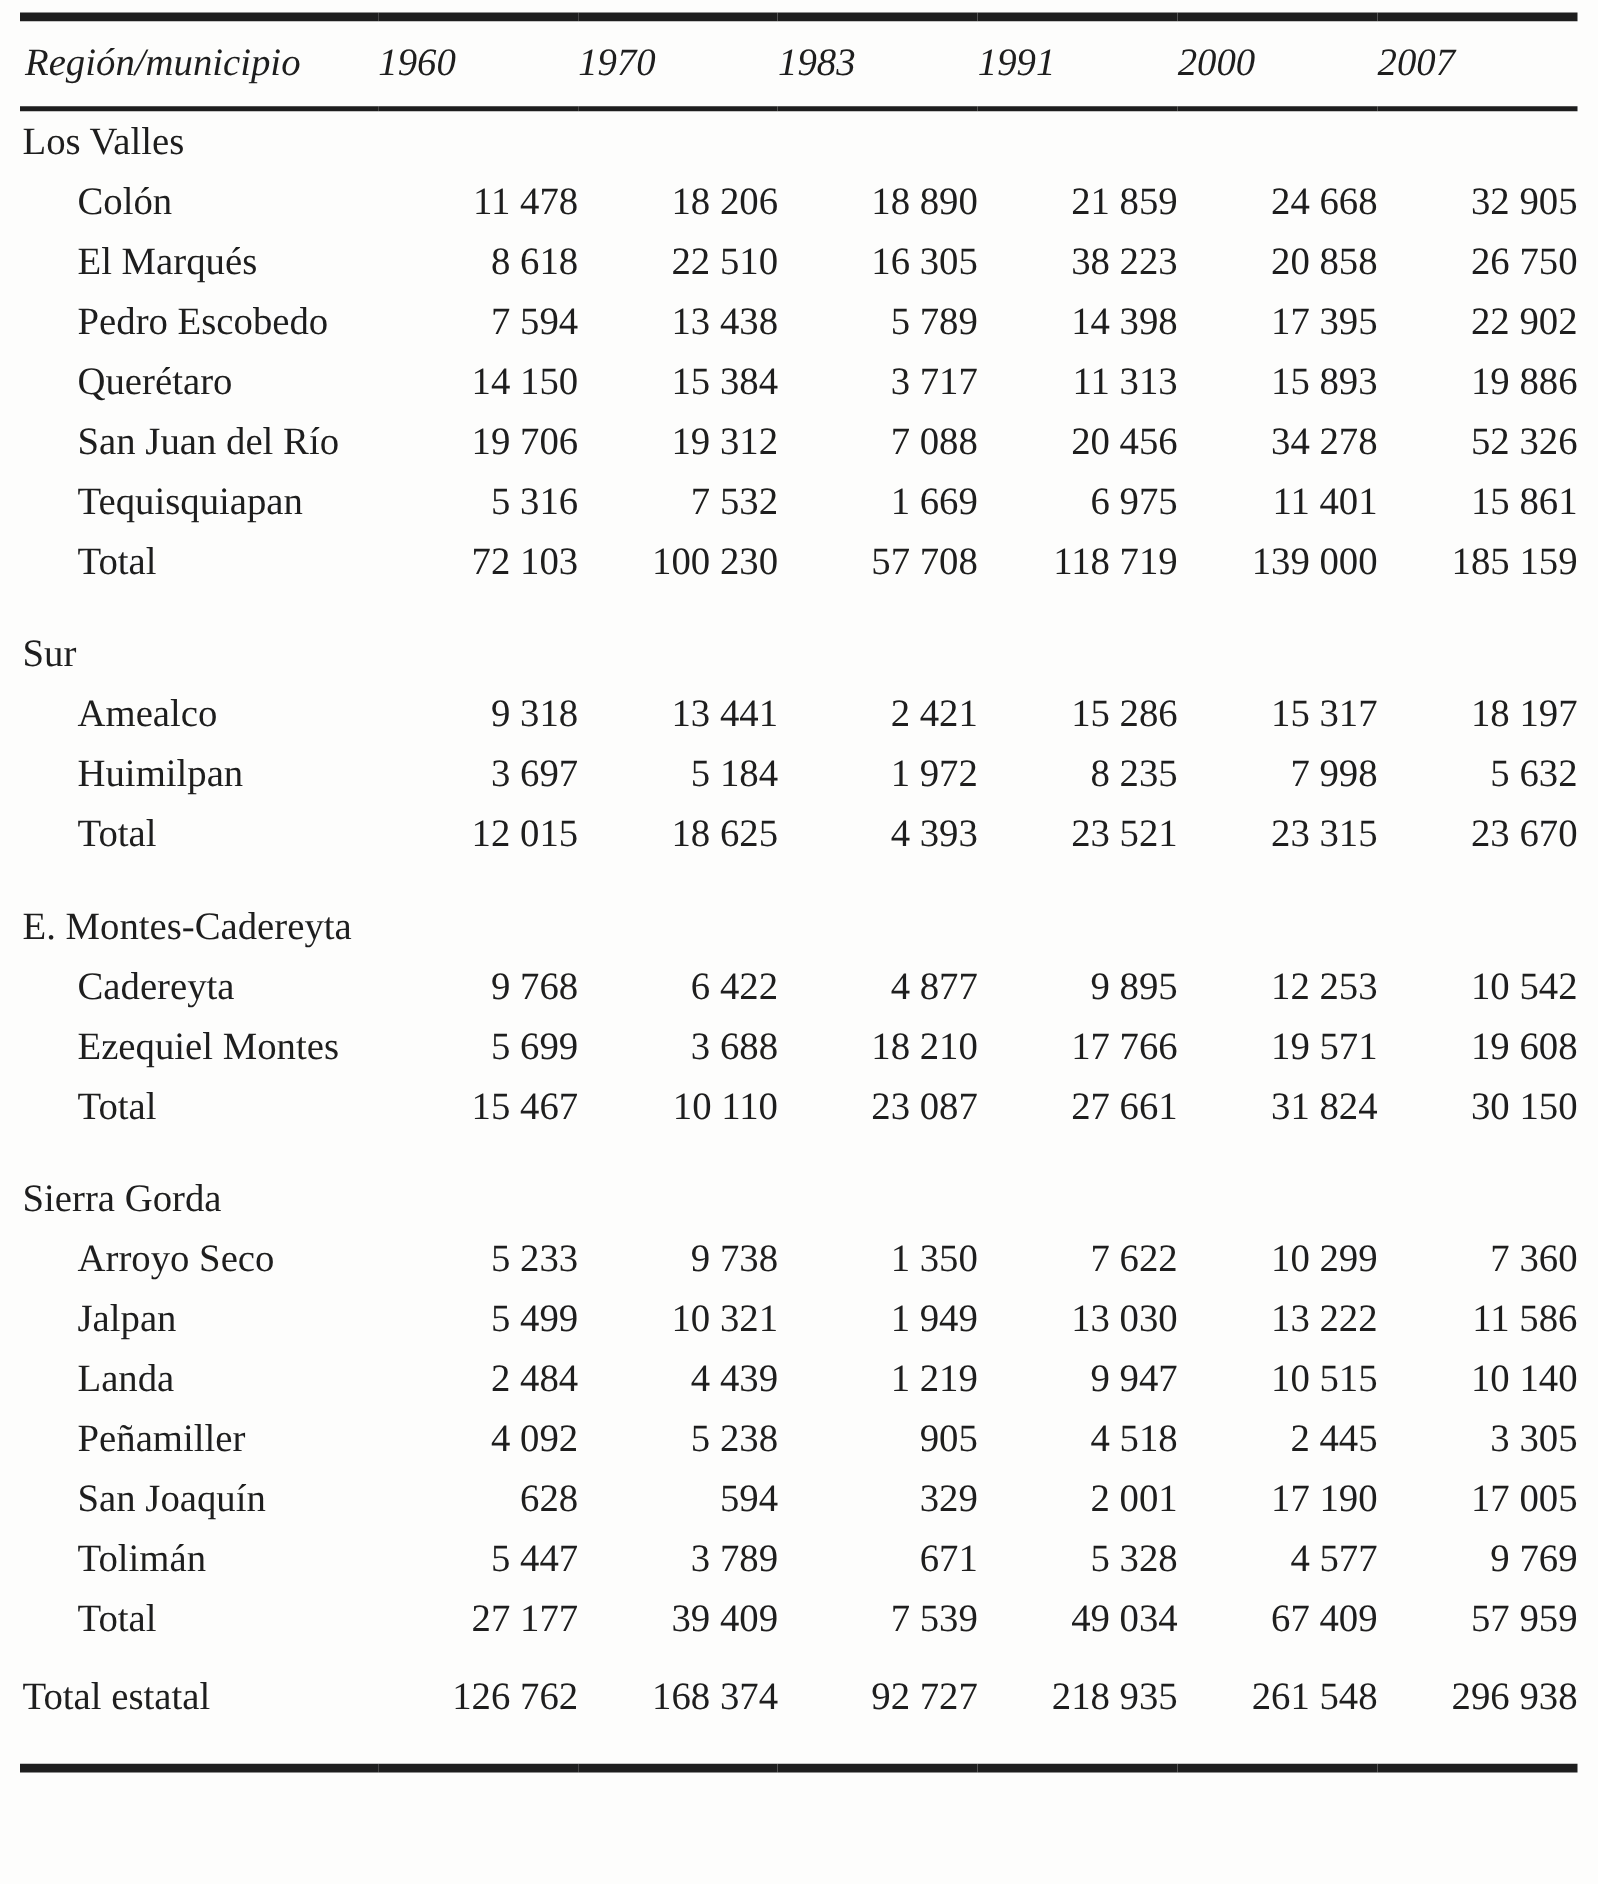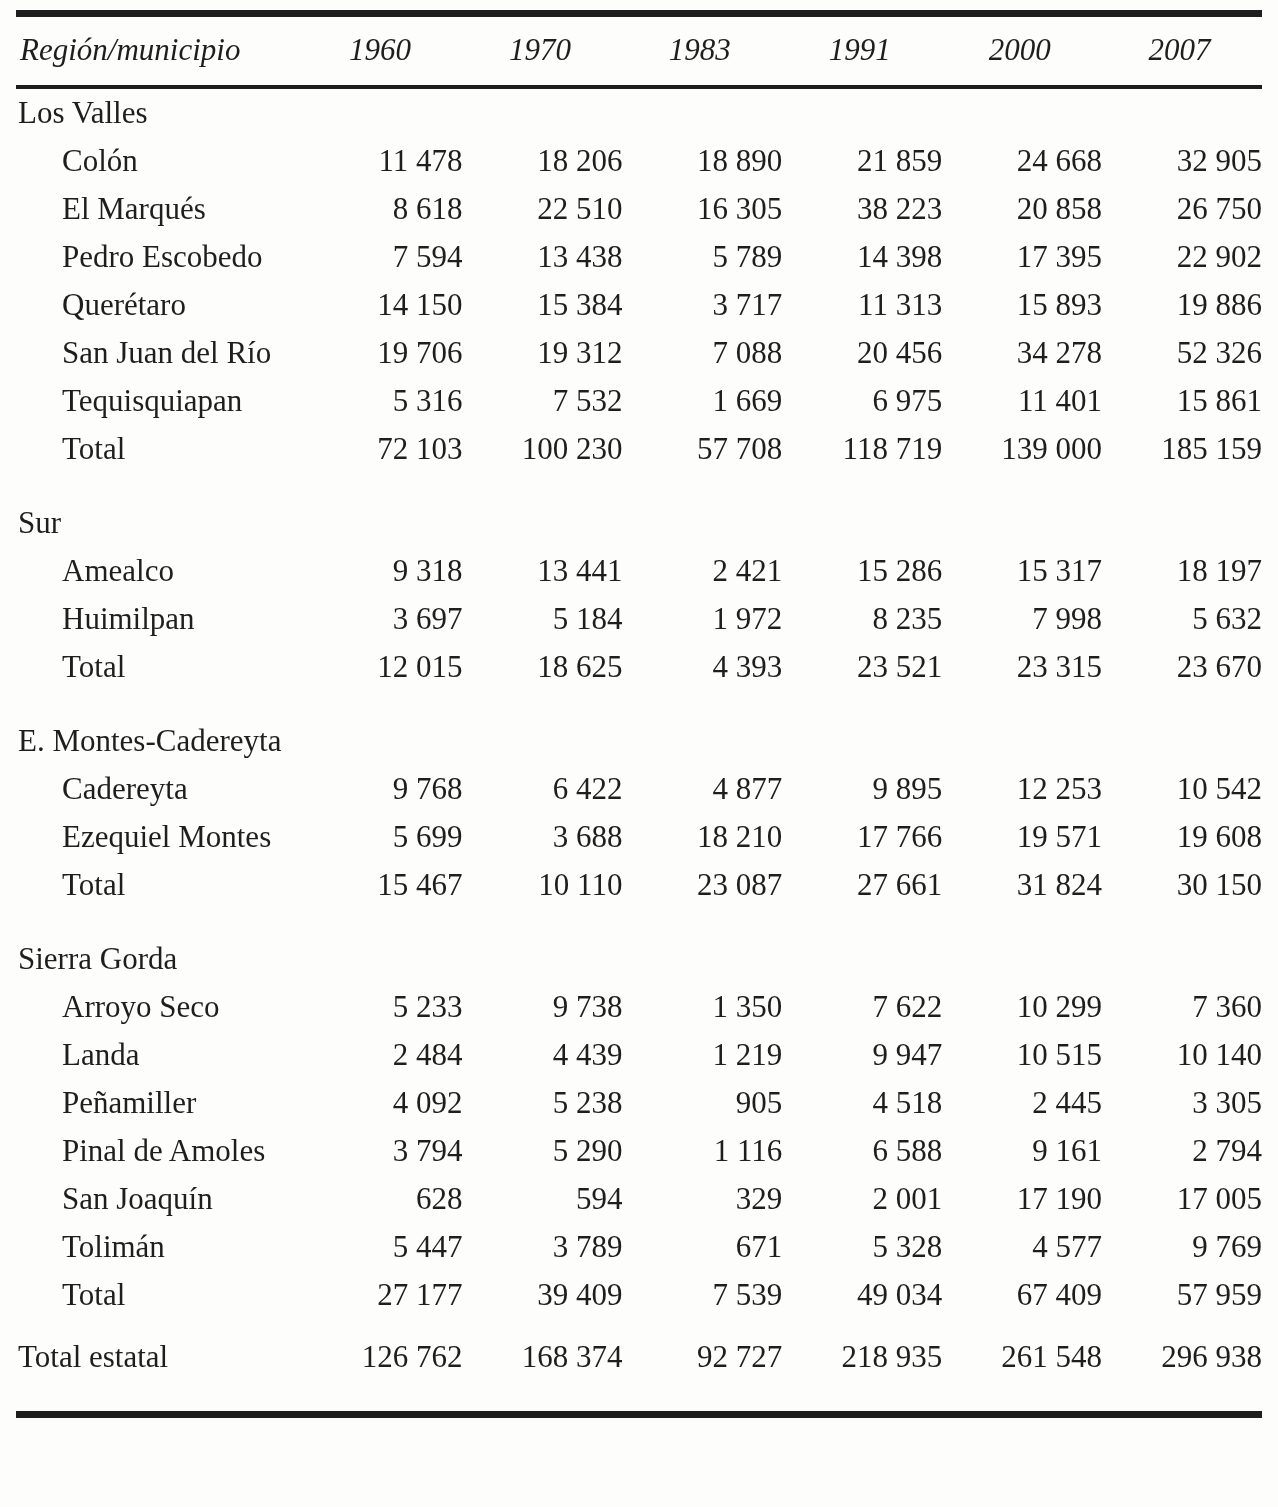--- a/index.html
+++ b/index.html
@@ -20,21 +20,21 @@
   col.c-year { width: 12.83%; }
   thead th {
     border-top: 7px solid var(--ink, #222);
     border-bottom: 4px solid var(--ink, #222);
     font-style: italic;
     font-weight: normal;
     font-size: 31px;
     padding: 15px 0 17px 0;
   }
   th.region { text-align: left; padding-left: 4px; }
-  th.year { text-align: center; padding-right: 5px; }
+  th.year { text-align: left; padding-right: 5px; }
   td { font-size: 31px; height: 48px; padding: 0; vertical-align: middle; }
   td.group-name { padding-left: 2px; }
   tr.gap td { padding-top: 26px; }
   td.label.indent { padding-left: 46px; }
   td.num { text-align: right; }
   tfoot td {
     border-bottom: 7px solid var(--ink, #222);
     padding-top: 14px;
     padding-bottom: 30px;
   }
@@ -198,45 +198,45 @@
         <tr class="data-row">
           <td class="label indent">Arroyo Seco</td>
           <td class="num">5 233</td>
           <td class="num">9 738</td>
           <td class="num">1 350</td>
           <td class="num">7 622</td>
           <td class="num">10 299</td>
           <td class="num">7 360</td>
         </tr>
         <tr class="data-row">
+          <td class="label indent">Jalpan</td>
+          <td class="num">5 499</td>
+          <td class="num">10 321</td>
+          <td class="num">1 949</td>
+          <td class="num">13 030</td>
+          <td class="num">13 222</td>
+          <td class="num">11 586</td>
+        </tr>
+        <tr class="data-row">
           <td class="label indent">Landa</td>
           <td class="num">2 484</td>
           <td class="num">4 439</td>
           <td class="num">1 219</td>
           <td class="num">9 947</td>
           <td class="num">10 515</td>
           <td class="num">10 140</td>
         </tr>
         <tr class="data-row">
           <td class="label indent">Peñamiller</td>
           <td class="num">4 092</td>
           <td class="num">5 238</td>
           <td class="num">905</td>
           <td class="num">4 518</td>
           <td class="num">2 445</td>
           <td class="num">3 305</td>
-        </tr>
-        <tr class="data-row">
-          <td class="label indent">Pinal de Amoles</td>
-          <td class="num">3 794</td>
-          <td class="num">5 290</td>
-          <td class="num">1 116</td>
-          <td class="num">6 588</td>
-          <td class="num">9 161</td>
-          <td class="num">2 794</td>
         </tr>
         <tr class="data-row">
           <td class="label indent">San Joaquín</td>
           <td class="num">628</td>
           <td class="num">594</td>
           <td class="num">329</td>
           <td class="num">2 001</td>
           <td class="num">17 190</td>
           <td class="num">17 005</td>
         </tr>

